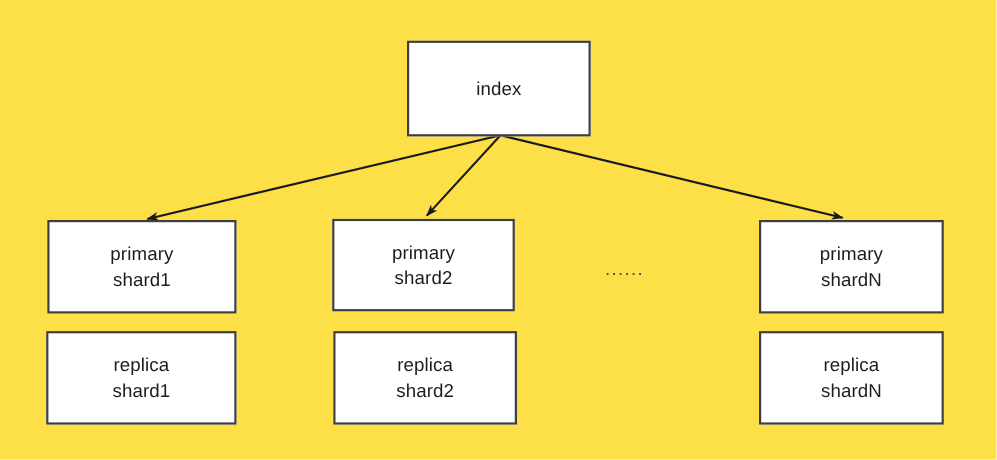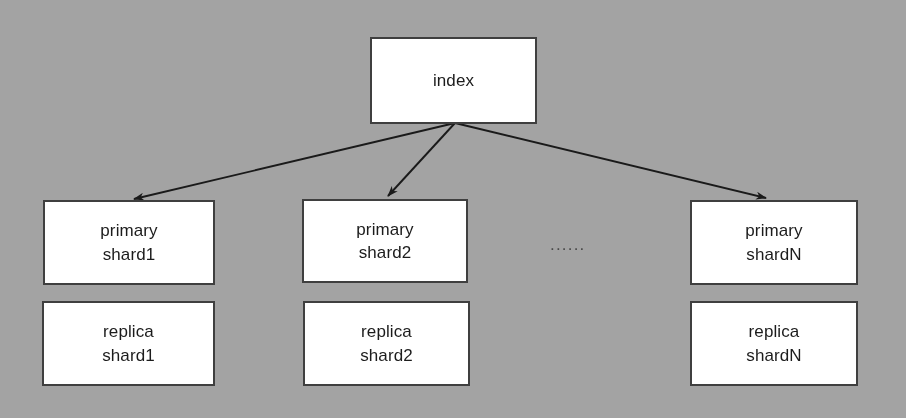--- a/index.html
+++ b/index.html
@@ -49,21 +49,21 @@
     position: absolute;
     color: #4a4a4a;
     font-size: 17px;
     letter-spacing: 1.2px;
     white-space: nowrap;
   }
 </style>
 </head>
 <body>
 
-<div id="diagram-canvas" style="width: 906px; height: 418px; background: #a3a3a3;">
+<div id="diagram-canvas" style="width: 906px; height: 418px; background: #fde047;">
 
   <svg id="svg-edges" viewBox="0 0 906 418" xmlns="http://www.w3.org/2000/svg">
     <defs>
       <marker id="arrowhead" markerWidth="11" markerHeight="8" refX="10" refY="4" orient="auto" markerUnits="userSpaceOnUse">
         <path d="M0,0 L11,4 L0,8 L3.1,4 Z" fill="#1a1a1a"></path>
       </marker>
     </defs>
     <line x1="455" y1="123" x2="134" y2="199" stroke="#1a1a1a" stroke-width="1.9" marker-end="url(#arrowhead)"></line>
     <line x1="455" y1="123" x2="388" y2="196" stroke="#1a1a1a" stroke-width="1.9" marker-end="url(#arrowhead)"></line>
     <line x1="455" y1="123" x2="766" y2="198" stroke="#1a1a1a" stroke-width="1.9" marker-end="url(#arrowhead)"></line>

